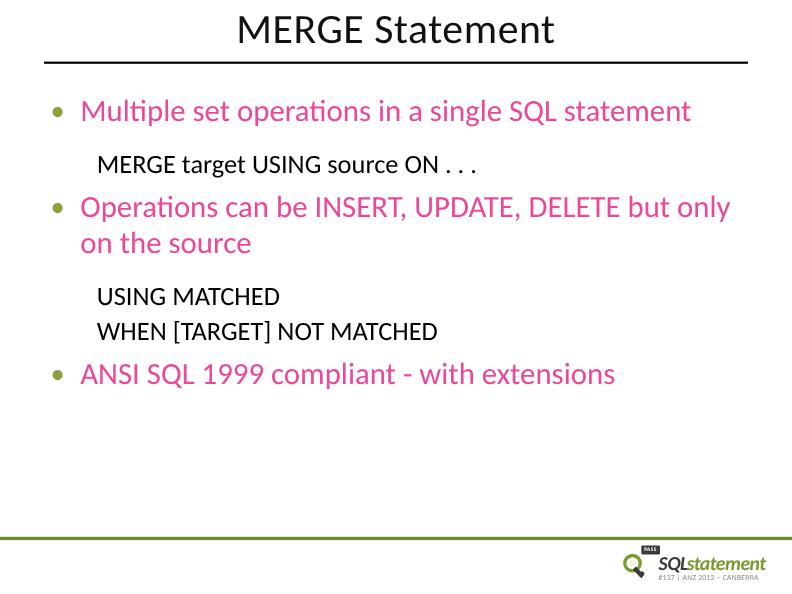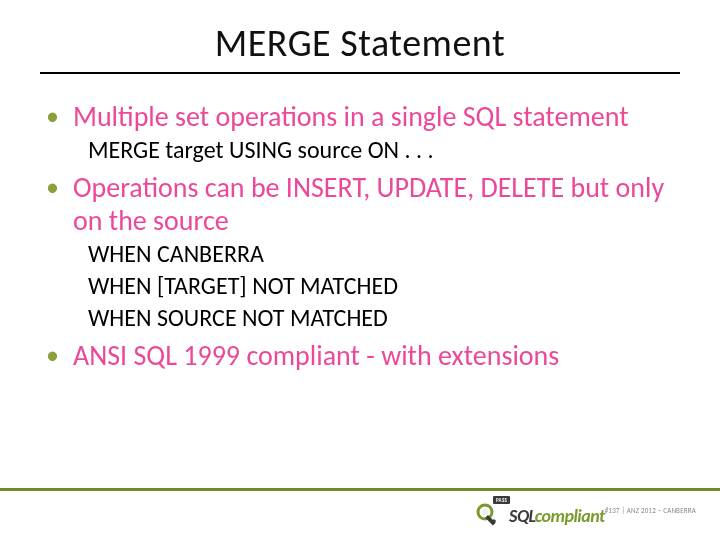--- a/index.html
+++ b/index.html
@@ -8,21 +8,21 @@
       height: 540px;
       background: #ffffff;
       font-family: Calibri, "Segoe UI", sans-serif;
       color: #000000;
       position: relative;
       overflow: hidden;
     }
     .slide {
       width: 100%;
       height: 100%;
-      padding: 20px 40px 0 40px;
+      padding: 4px 40px 0 40px;
       position: relative;
     }
     .title {
       font-size: 38px;
       font-weight: 400;
       text-align: center;
       color: #111;
       margin-bottom: 6px;
       letter-spacing: 0.5px;
     }
@@ -48,21 +48,21 @@
     }
     .bullet-text {
       font-size: 28px;
       line-height: 33px;
       color: #ec4899;
     }
     .sub-text {
       font-size: 24px;
       line-height: 30px;
       margin-left: 42px;
-      margin-top: 2px;
+      margin-top: 18px;
       margin-bottom: 6px;
       color: #000;
     }
     .b1 { margin-bottom: 0; }
     .b2 { margin-top: 6px; }
     .b3 { margin-top: 6px; }
     .footer {
       position: absolute;
       bottom: 0;
       left: 0;
@@ -87,21 +87,21 @@
       gap: 6px;
     }
     .logo-key {
       width: 28px;
       height: 28px;
       position: relative;
     }
     .logo-key svg { display: block; }
     .logo-text {
       display: flex;
-      flex-direction: row;
+      flex-direction: column;
       line-height: 1;
     }
     .logo-sql {
       display: flex;
       align-items: baseline;
       gap: 0;
     }
     .logo-sql-dark {
       color: #3a3a3a;
       font-weight: 700;
@@ -149,23 +149,22 @@
     <div class="bullet-row b1">
       <div class="bullet">•</div>
       <div class="bullet-text">Multiple set operations in a single SQL statement</div>
     </div>
     <div class="sub-text">MERGE target USING source ON . . .</div>
 
     <div class="bullet-row b2">
       <div class="bullet">•</div>
       <div class="bullet-text">Operations can be INSERT, UPDATE, DELETE but only on the source</div>
     </div>
-    <div class="sub-text">WHEN CANBERRA</div>
+    <div class="sub-text">USING MATCHED</div>
     <div class="sub-text" style="margin-top:-4px">WHEN [TARGET] NOT MATCHED</div>
-    <div class="sub-text" style="margin-top:-4px">WHEN SOURCE NOT MATCHED</div>
 
     <div class="bullet-row b3">
       <div class="bullet">•</div>
       <div class="bullet-text">ANSI SQL 1999 compliant - with extensions</div>
     </div>
 
   </div>
 
   <div class="footer">
     <div class="footer-line"></div>
@@ -176,20 +175,20 @@
             <circle cx="10" cy="10" r="7" fill="none" stroke="#7a9a2e" stroke-width="3"></circle>
             <circle cx="10" cy="10" r="3" fill="#eef3dd"></circle>
             <rect x="13" y="13" width="11" height="4" fill="#3a3a3a" transform="rotate(45 13 13)"></rect>
             <rect x="19" y="17" width="3" height="5" fill="#3a3a3a" transform="rotate(45 19 17)"></rect>
           </svg>
           <div class="pass-badge">PASS</div>
         </div>
         <div class="logo-text">
           <div class="logo-sql">
             <span class="logo-sql-dark">SQL</span>
-            <span class="logo-saturday">compliant</span>
+            <span class="logo-saturday">statement</span>
           </div>
           <div class="logo-event">#137 | ANZ 2012 – CANBERRA</div>
         </div>
       </div>
     </div>
   </div>
 </div>
 
 </body></html>

